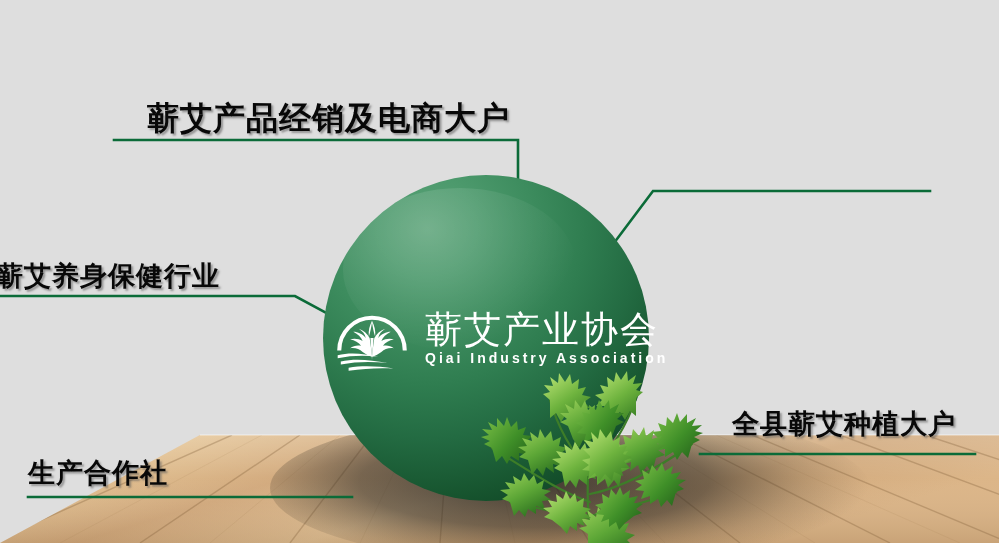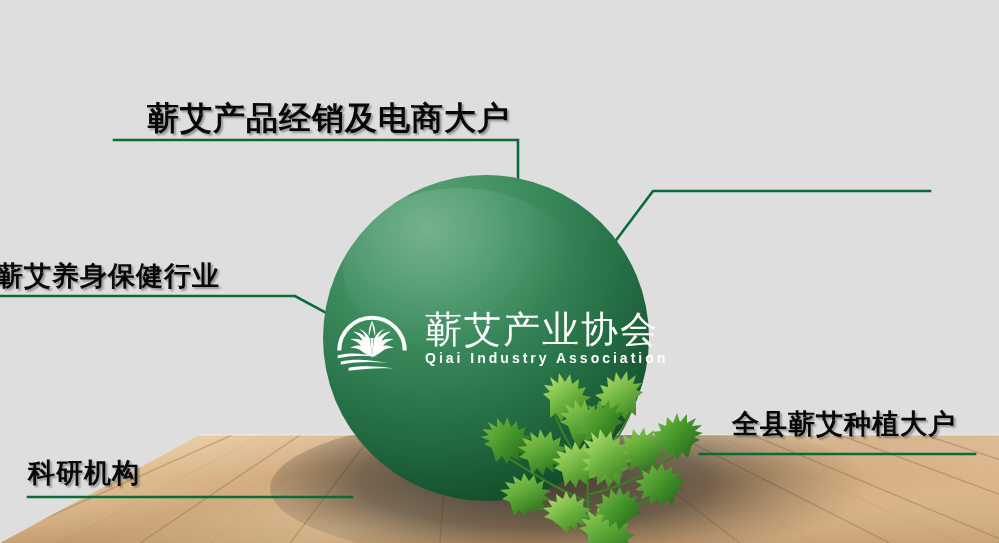--- a/index.html
+++ b/index.html
@@ -284,15 +284,15 @@
       <path d="M150,104 l-7,-7 l7,-1 l-6,-8 l9,2 l-2,-10 l7,7 l2,-10 l6,9 l5,-7 l2,10 l7,-4 l-1,10 l8,-1 l-4,8 l9,3 l-8,4 l6,7 l-9,0 l2,8 l-9,-4 l-2,9 l-7,-7 l-6,8 l-4,-9 l-6,5 Z" fill="url(#lfC)"></path>
       <path d="M148,182 l-9,-6 l8,-2 l-7,-8 l10,2 l-3,-10 l9,7 l2,-10 l7,9 l5,-7 l3,11 l8,-5 l-1,10 l9,-2 l-4,9 l10,3 l-8,5 l7,7 l-10,0 l2,9 l-10,-5 l-2,10 l-8,-8 l-6,9 l-5,-10 l-7,6 Z" fill="url(#lfA)"></path>
       <path d="M112,168 l-8,-3 l6,-4 l-7,-5 l9,-1 l-4,-7 l9,2 l-1,-8 l7,5 l3,-8 l4,8 l5,-6 l2,9 l7,-4 l-1,9 l8,2 l-6,4 l6,5 l-9,1 l3,7 l-8,-3 l0,8 l-7,-5 l-3,8 l-6,-7 Z" fill="url(#lfC)"></path>
       <path d="M194,164 l8,-3 l-6,-4 l7,-5 l-9,-1 l4,-7 l-9,2 l1,-8 l-7,5 l-3,-8 l-4,8 l-5,-6 l-2,9 l-7,-4 l1,9 l-8,2 l6,4 l-6,5 l9,1 l-3,7 l8,-3 l0,8 l7,-5 l3,8 l6,-7 Z" fill="url(#lfB)"></path>
     </g>
   </svg>
 
   <div class="label" id="lab-top">蕲艾产品经销及电商大户</div>
   <div class="label" id="lab-left">蕲艾养身保健行业</div>
   <div class="label" id="lab-botright">全县蕲艾种植大户</div>
-  <div class="label" id="lab-botleft">科研机构</div>
+  <div class="label" id="lab-botleft">生产合作社</div>
 
 </div>
 
 </body></html>

